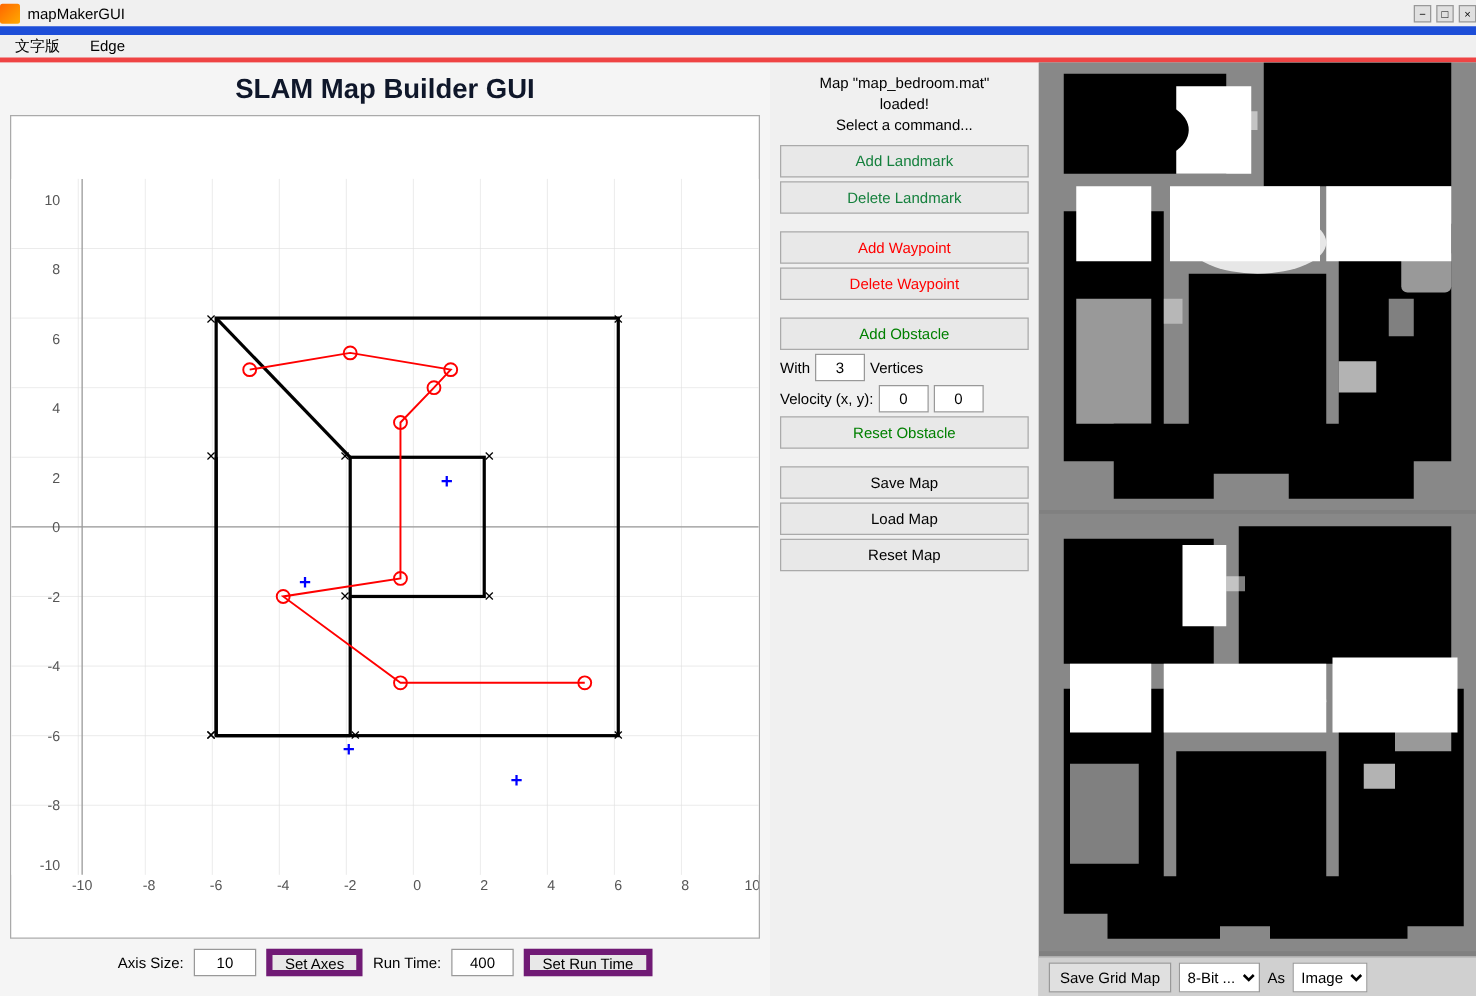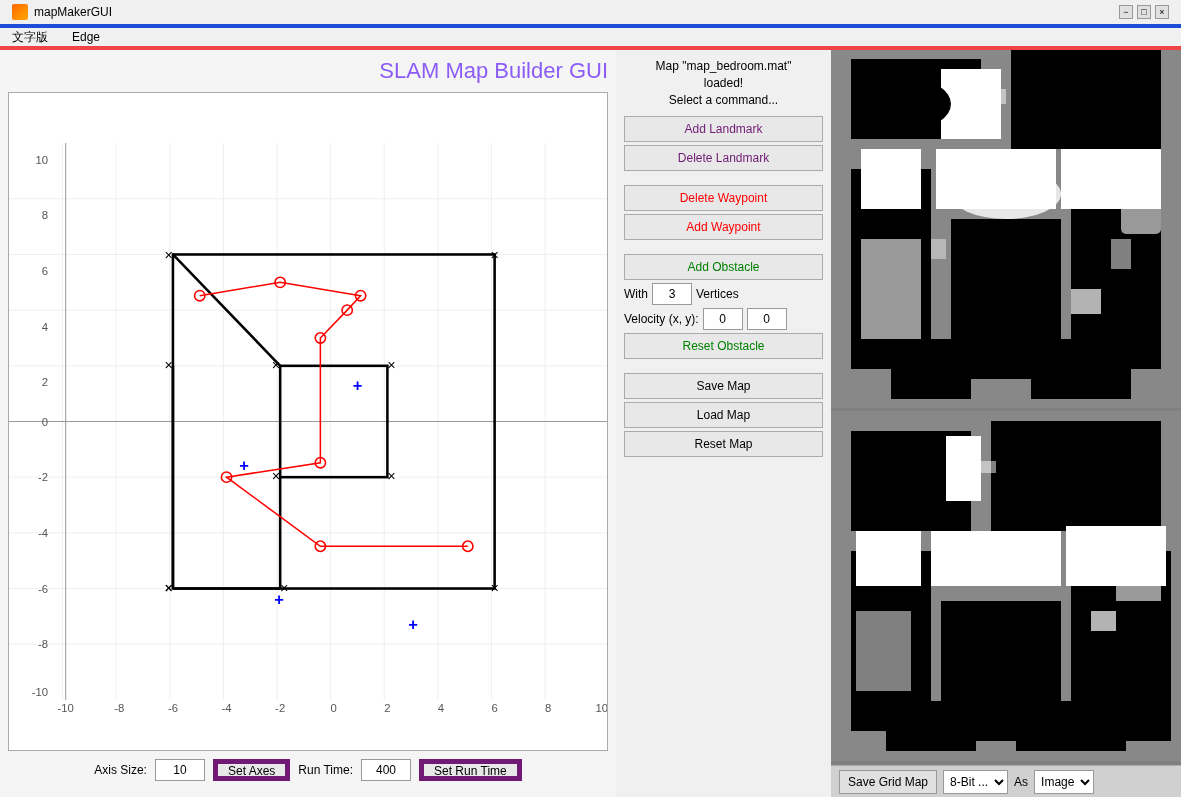--- a/index.html
+++ b/index.html
@@ -8,24 +8,24 @@
       font-size: 12px;
       background: #f0f0f0;
       width: 1181px;
       height: 797px;
       overflow: hidden;
       display: flex;
       flex-direction: column;
     }
     .title-bar {
       background: #f0f0f0;
-      border-bottom: 4px solid #1d4ed8;
-      display: flex;
-      align-items: center;
-      padding: 4px 12px;
+      border-bottom: 7px solid #1d4ed8;
+      display: flex;
+      align-items: center;
+      padding: 4px 0;
       height: 28px;
       justify-content: space-between;
     }
     .title-bar-left {
       display: flex;
       align-items: center;
       gap: 6px;
     }
     .title-bar-icon {
       width: 16px;
@@ -68,25 +68,25 @@
       overflow: hidden;
     }
     .left-panel {
       flex: 1;
       display: flex;
       flex-direction: column;
       padding: 8px;
       background: #f5f5f5;
     }
     .app-title {
-      text-align: right;
+      text-align: center;
       font-size: 22px;
-      font-weight: normal;
+      font-weight: bold;
       margin-bottom: 8px;
-      color: #8b5cf6;
+      color: #0f172a;
     }
     .plot-area {
       background: white;
       border: 1px solid #aaa;
       flex: 1;
       position: relative;
       margin-bottom: 8px;
     }
     .plot-canvas {
       width: 100%;
@@ -144,21 +144,21 @@
       flex-direction: column;
       gap: 3px;
     }
     .action-btn {
       height: 26px;
       border: 1px solid #aaa;
       background: #e8e8e8;
       cursor: pointer;
       font-size: 12px;
     }
-    .blue-btn { color: #701a75; }
+    .blue-btn { color: #15803d; }
     .red-btn { color: red; }
     .green-btn { color: green; }
     .divider { height: 6px; }
     .obstacle-row {
       display: flex;
       align-items: center;
       gap: 4px;
       font-size: 12px;
     }
     .small-input {
@@ -367,22 +367,22 @@
     </div>
 
     <div class="ctrl-section">
       <button class="action-btn blue-btn">Add Landmark</button>
       <button class="action-btn blue-btn">Delete Landmark</button>
     </div>
 
     <div class="divider"></div>
 
     <div class="ctrl-section">
+      <button class="action-btn red-btn">Add Waypoint</button>
       <button class="action-btn red-btn">Delete Waypoint</button>
-      <button class="action-btn red-btn">Add Waypoint</button>
     </div>
 
     <div class="divider"></div>
 
     <div class="ctrl-section">
       <button class="action-btn green-btn">Add Obstacle</button>
 
       <div class="obstacle-row">
         <span>With</span>
         <input class="small-input" type="text" value="3" style="">

